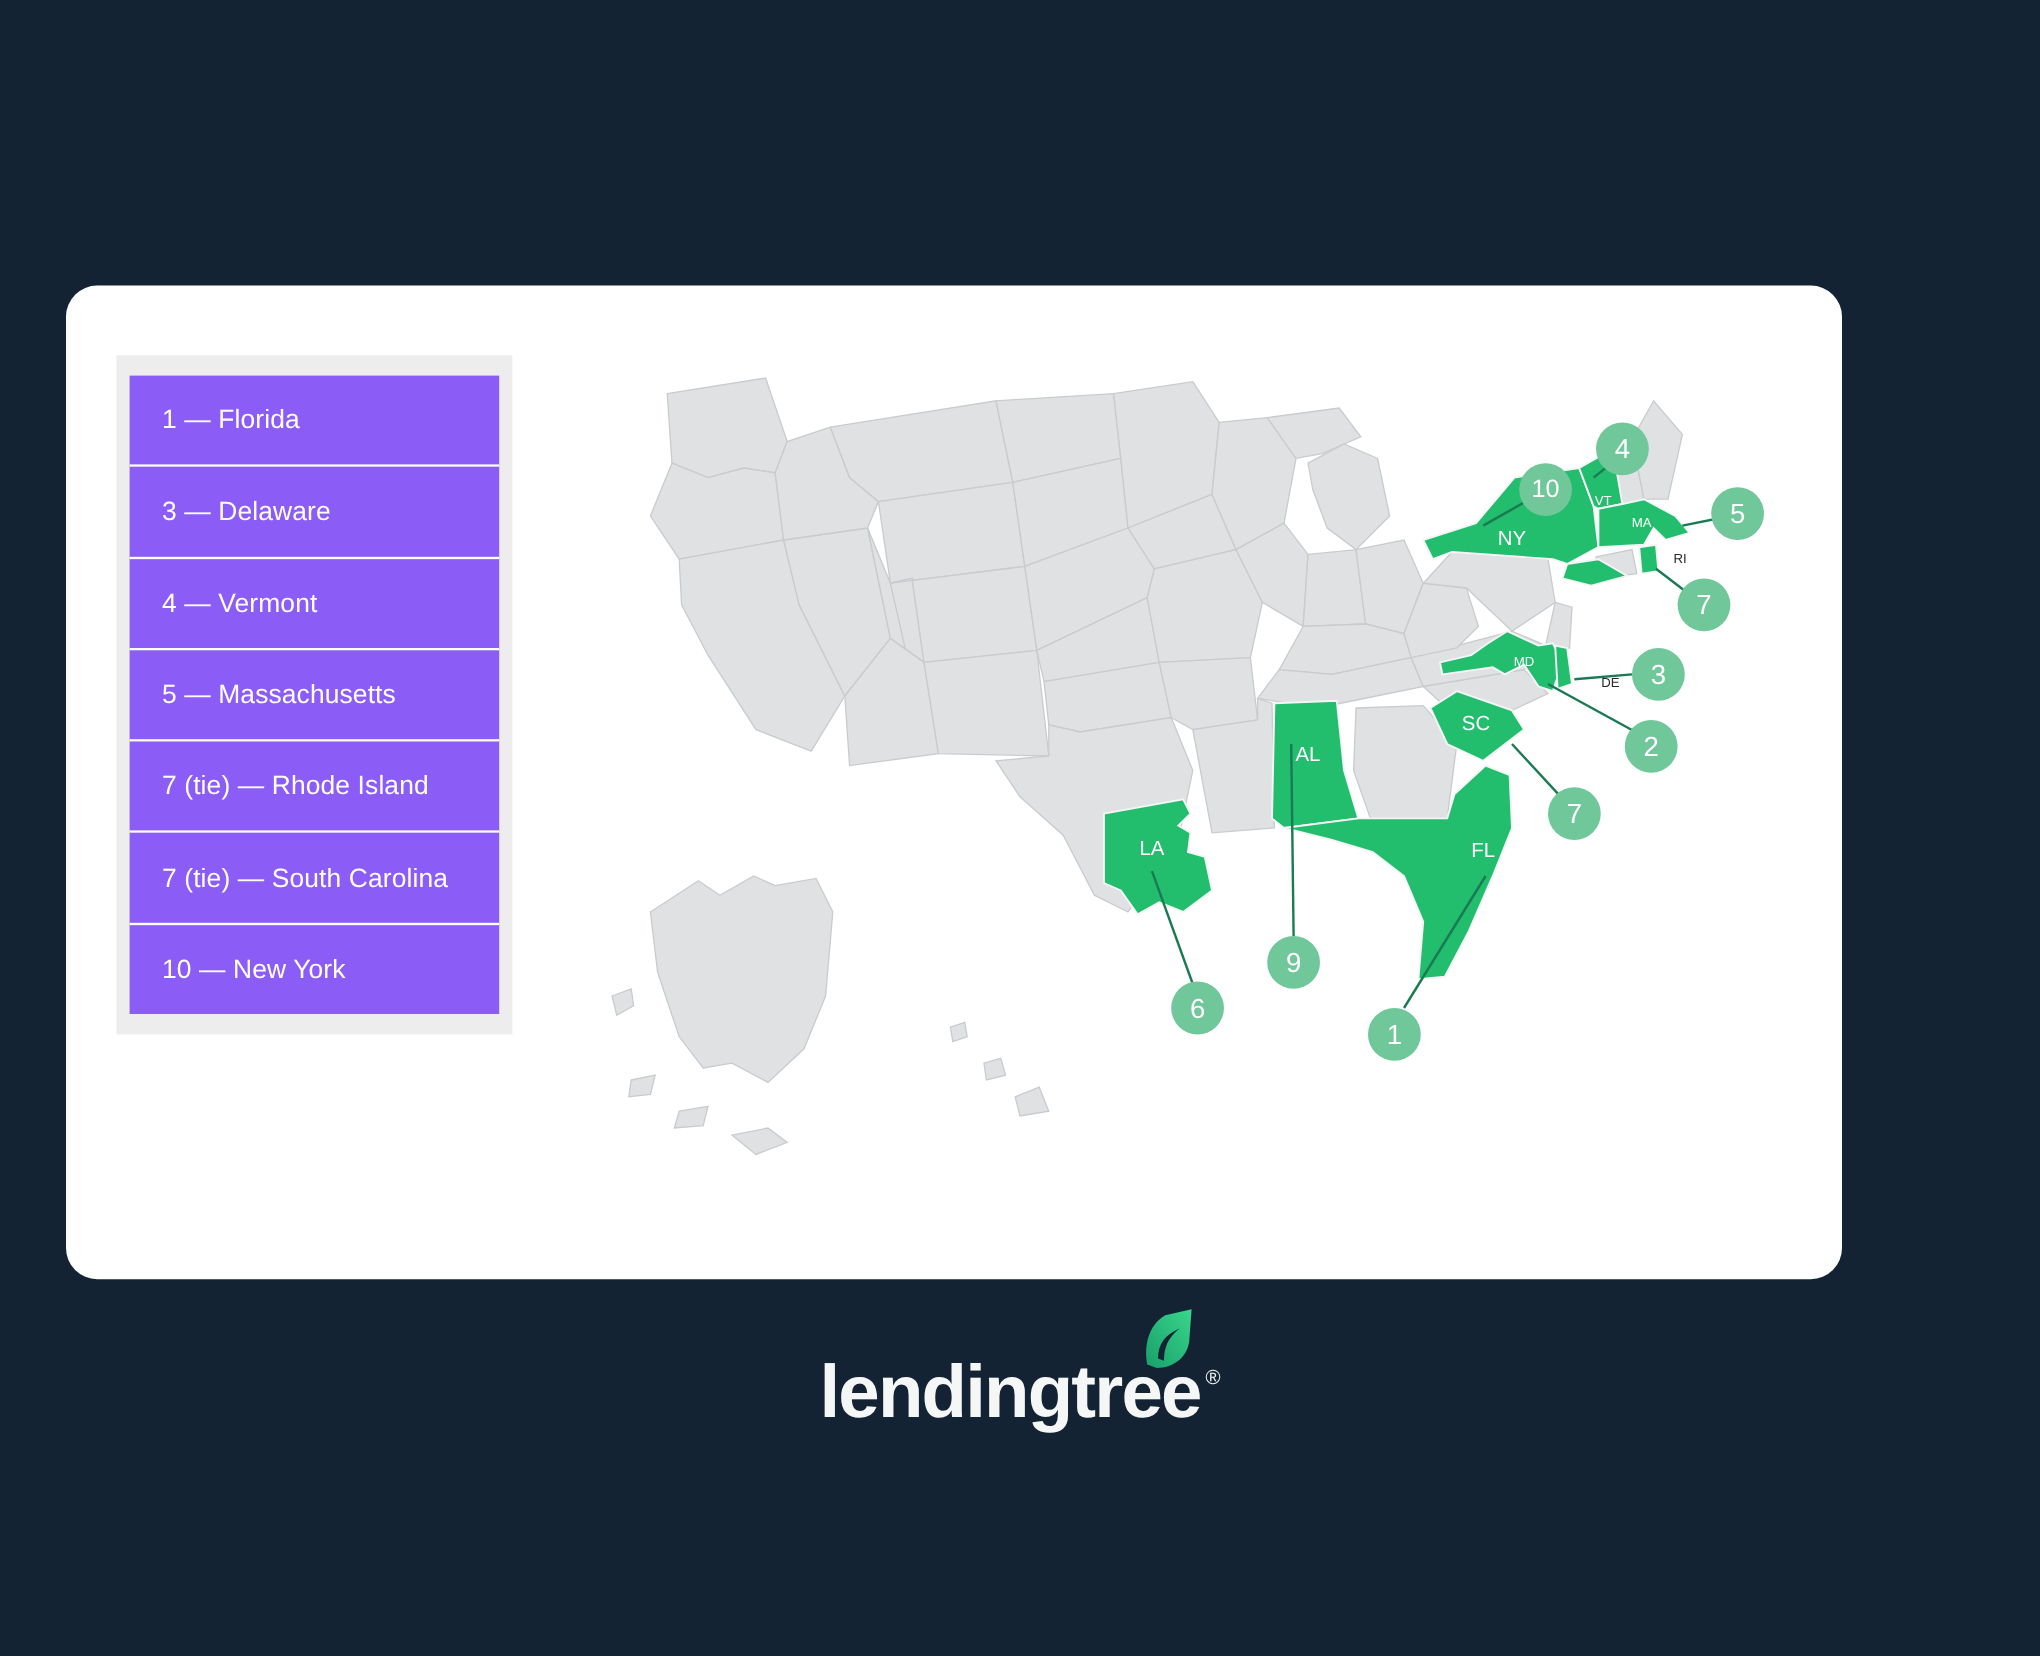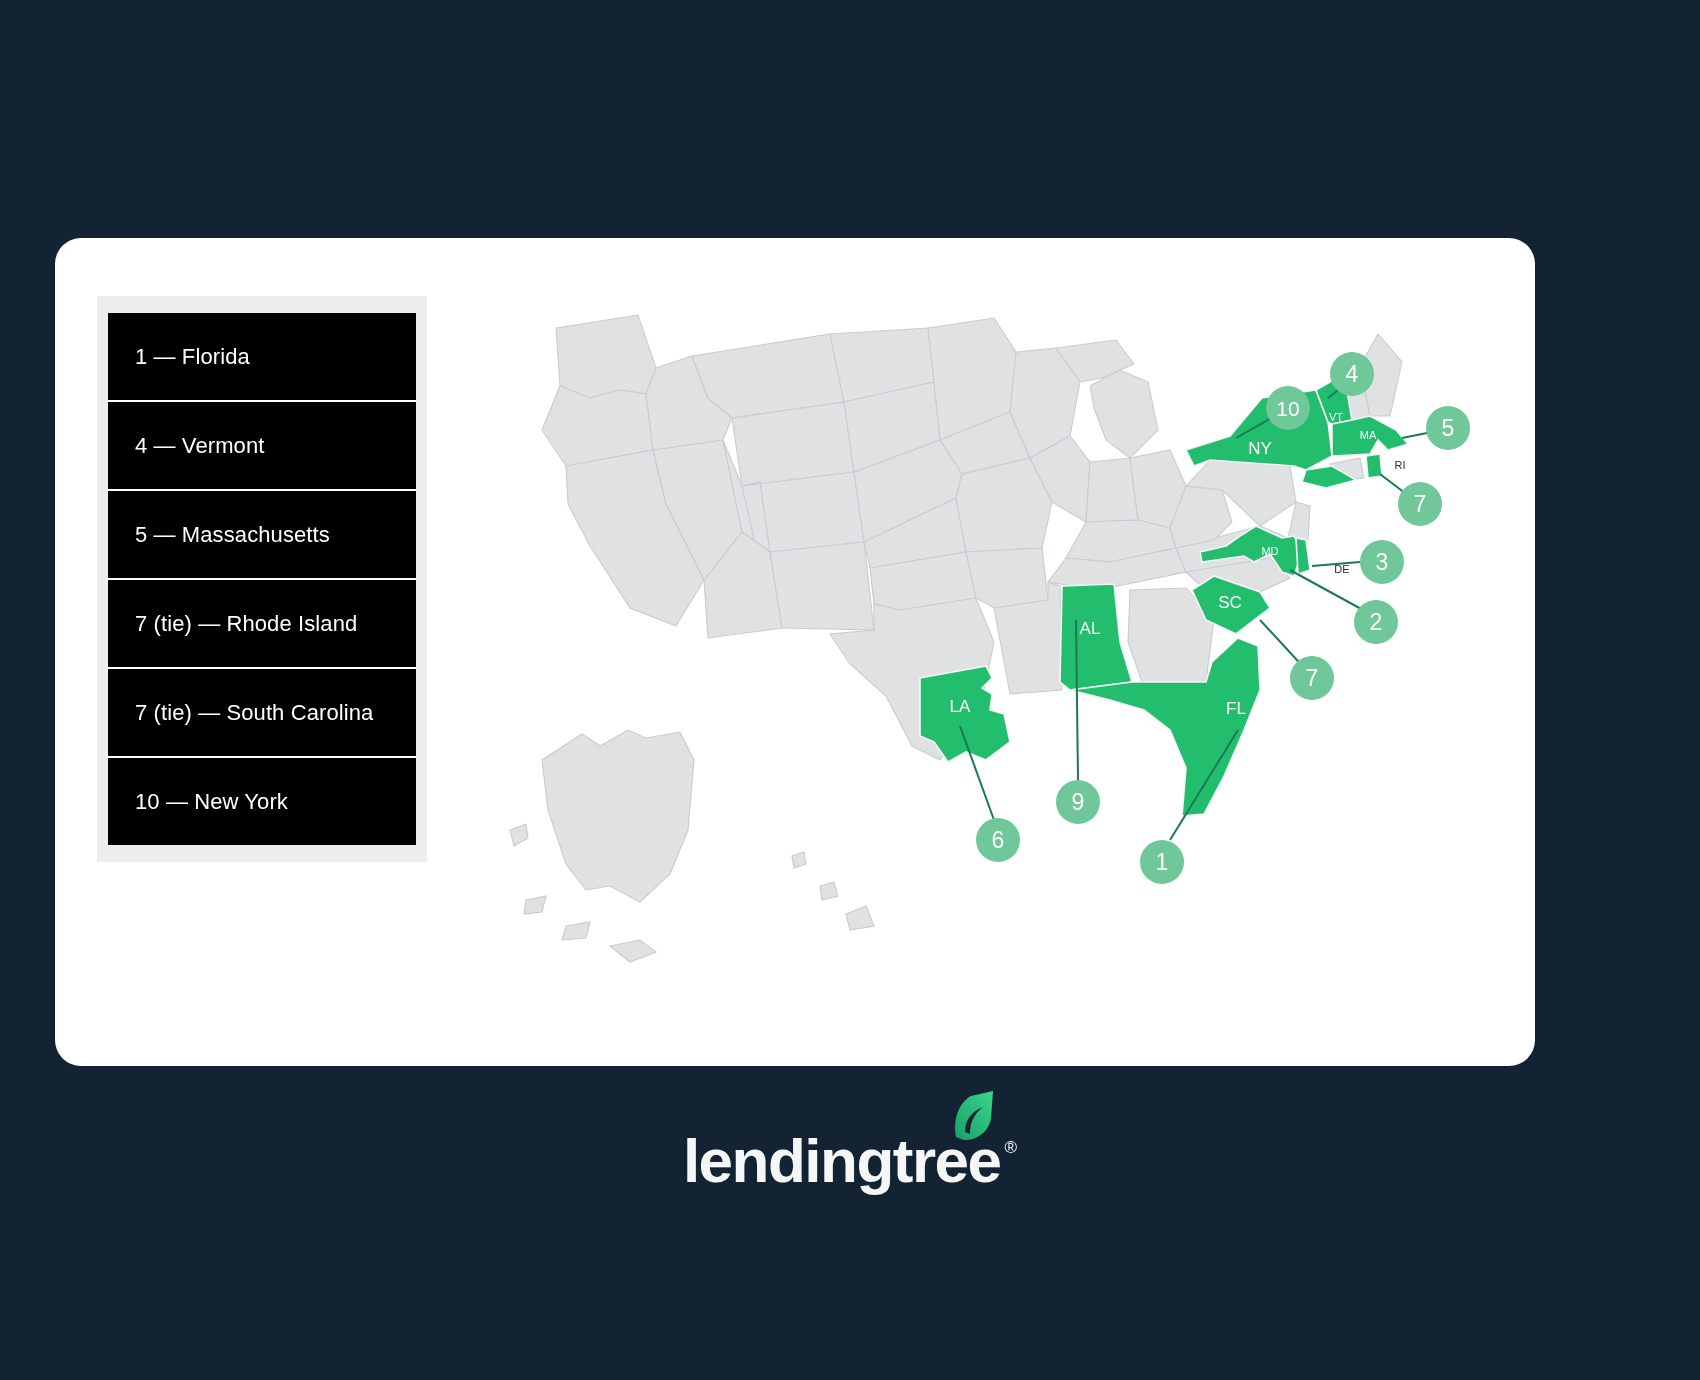--- a/index.html
+++ b/index.html
@@ -31,21 +31,21 @@
     padding:0;
   }
   #legend-list{
     position:absolute;left:11px;top:17px;
     width:308px;height:532px;
     display:flex;flex-direction:column;
     gap:0;
   }
   .legend-row{
     flex:1 1 0;
-    background:#000000;
+    background:#8b5cf6;
     color:#ffffff;
     font-size:22px;
     display:flex;align-items:center;
     padding-left:27px;
     box-sizing:border-box;
     border-bottom:2px solid #ffffff;
     letter-spacing:0.1px;
   }
   .legend-row:last-child{border-bottom:none;}
   
@@ -96,20 +96,23 @@
 
 <div id="title">
 </div>
 
 <div id="card"></div>
 
 <div id="legend-panel">
   <div id="legend-list">
     <div class="legend-row">
         <span>1 — Florida</span>
+      </div>
+    <div class="legend-row">
+        <span>3 — Delaware</span>
       </div>
     <div class="legend-row">
         <span>4 — Vermont</span>
       </div>
     <div class="legend-row">
         <span>5 — Massachusetts</span>
       </div>
     <div class="legend-row">
         <span>7 (tie) — Rhode Island</span>
       </div>

